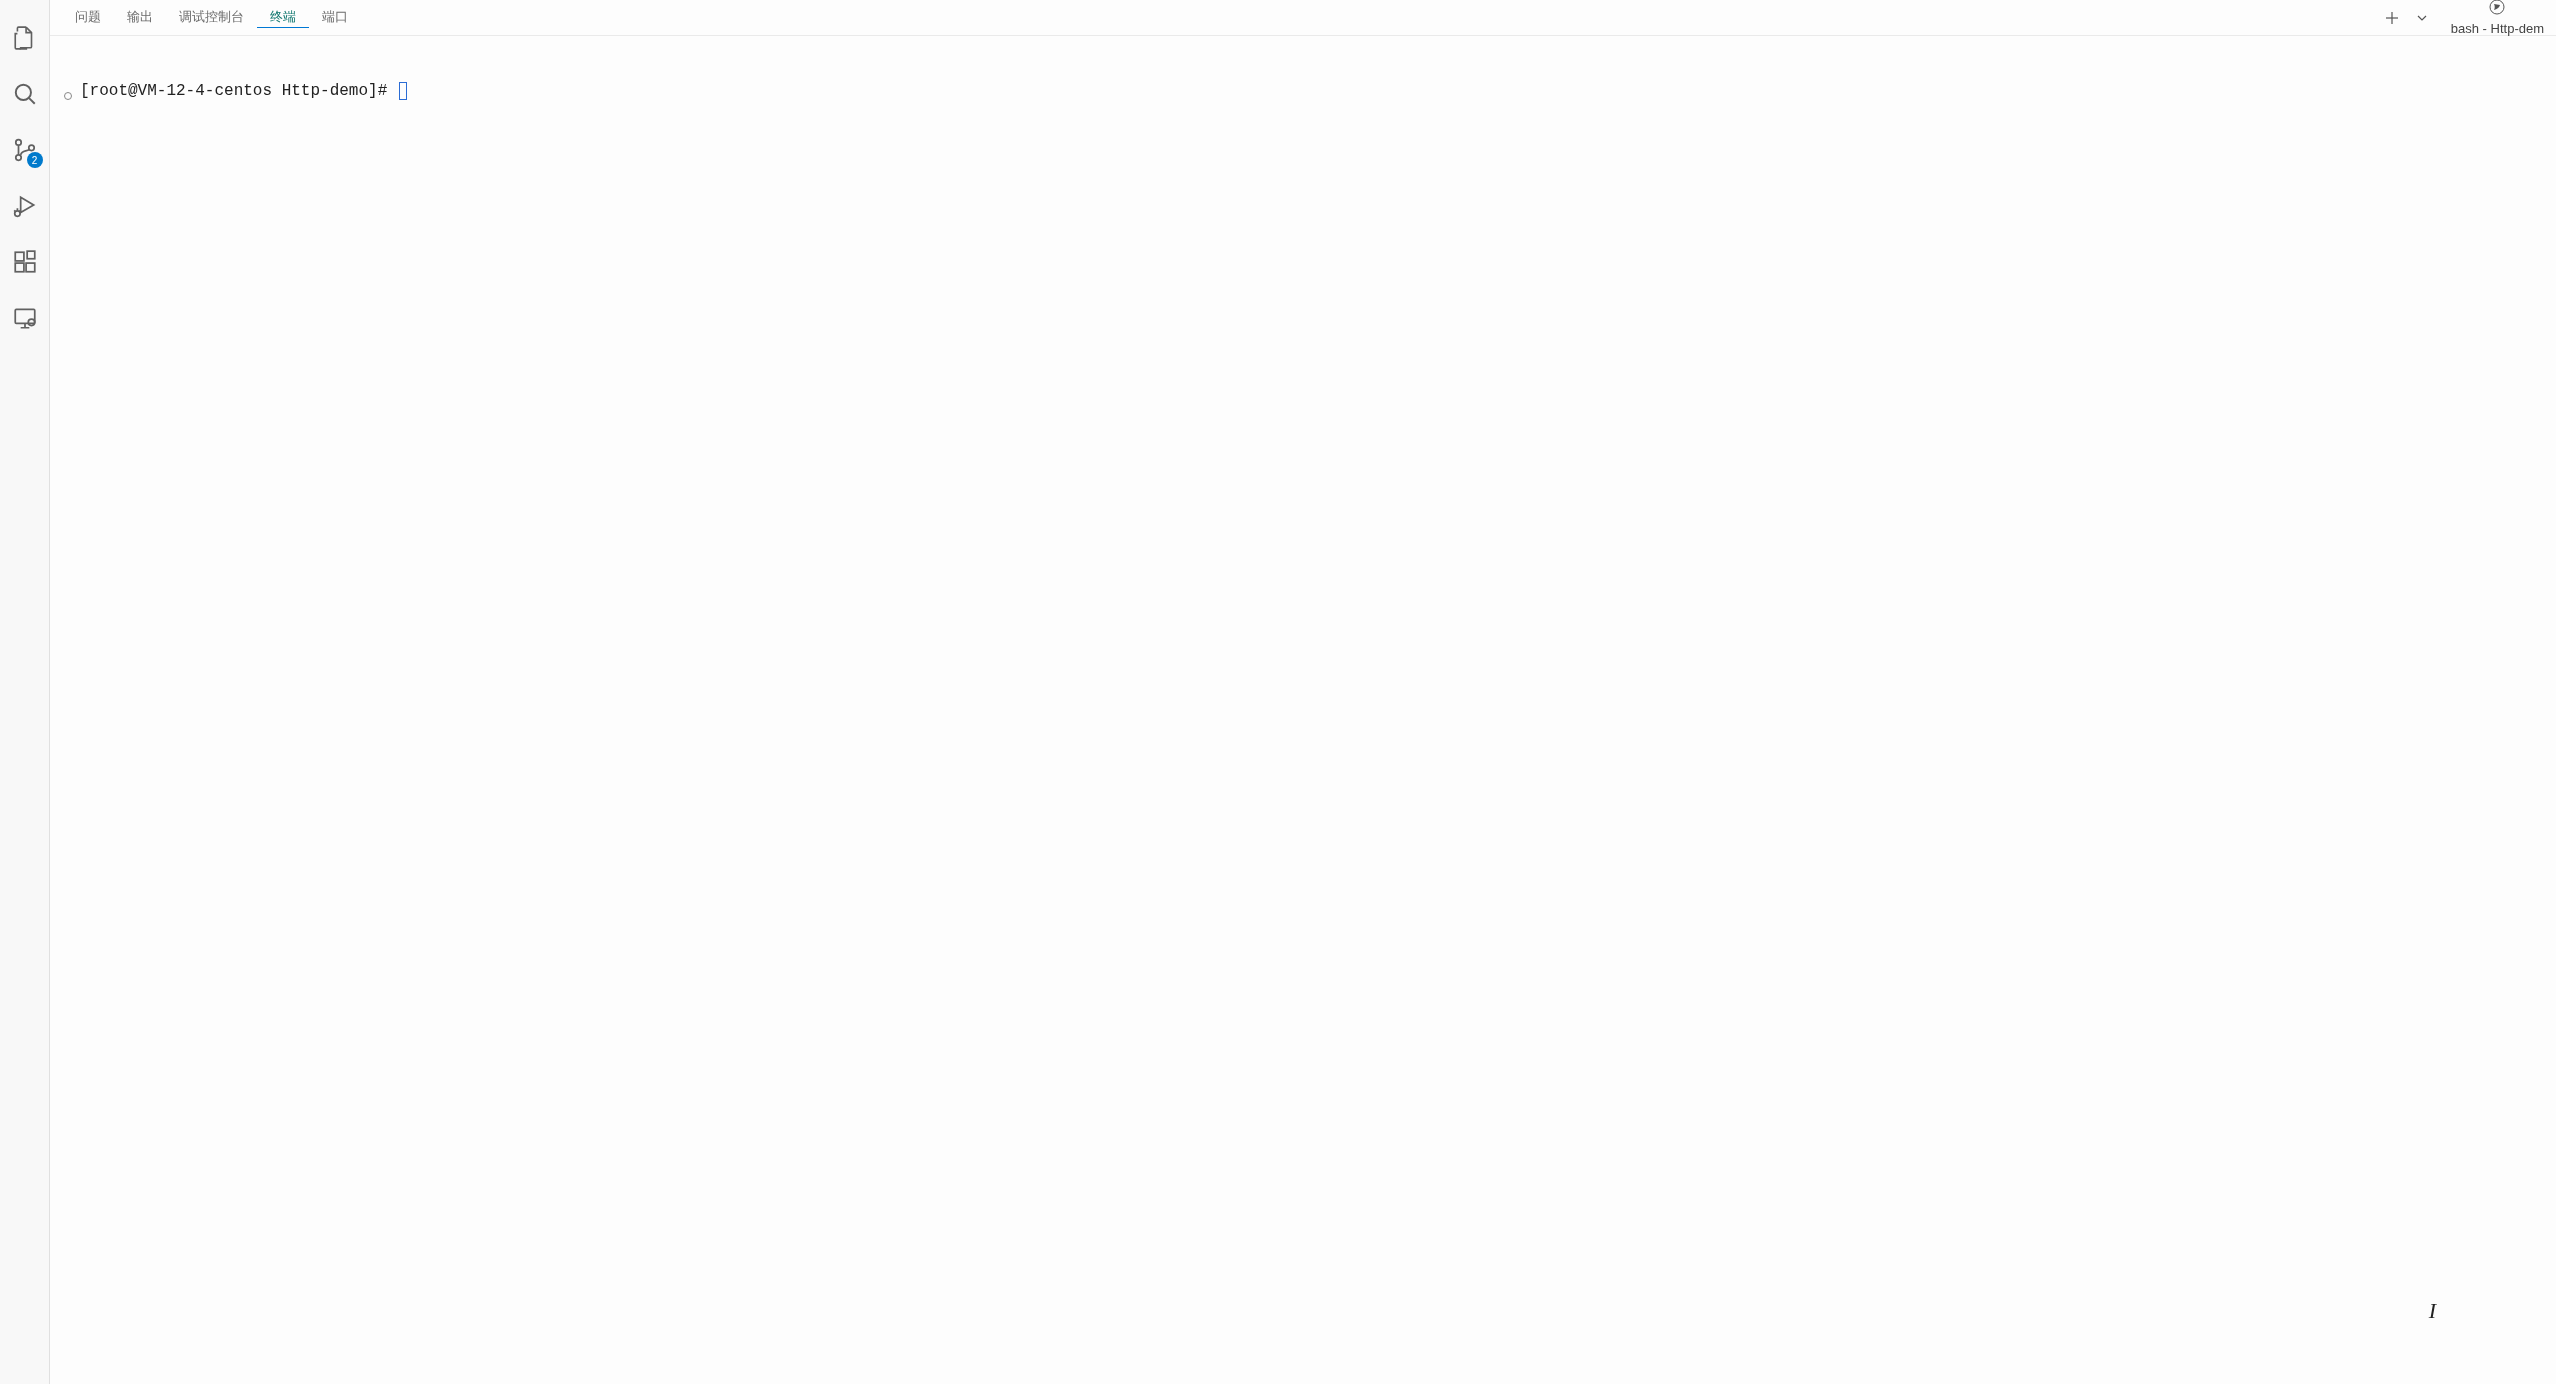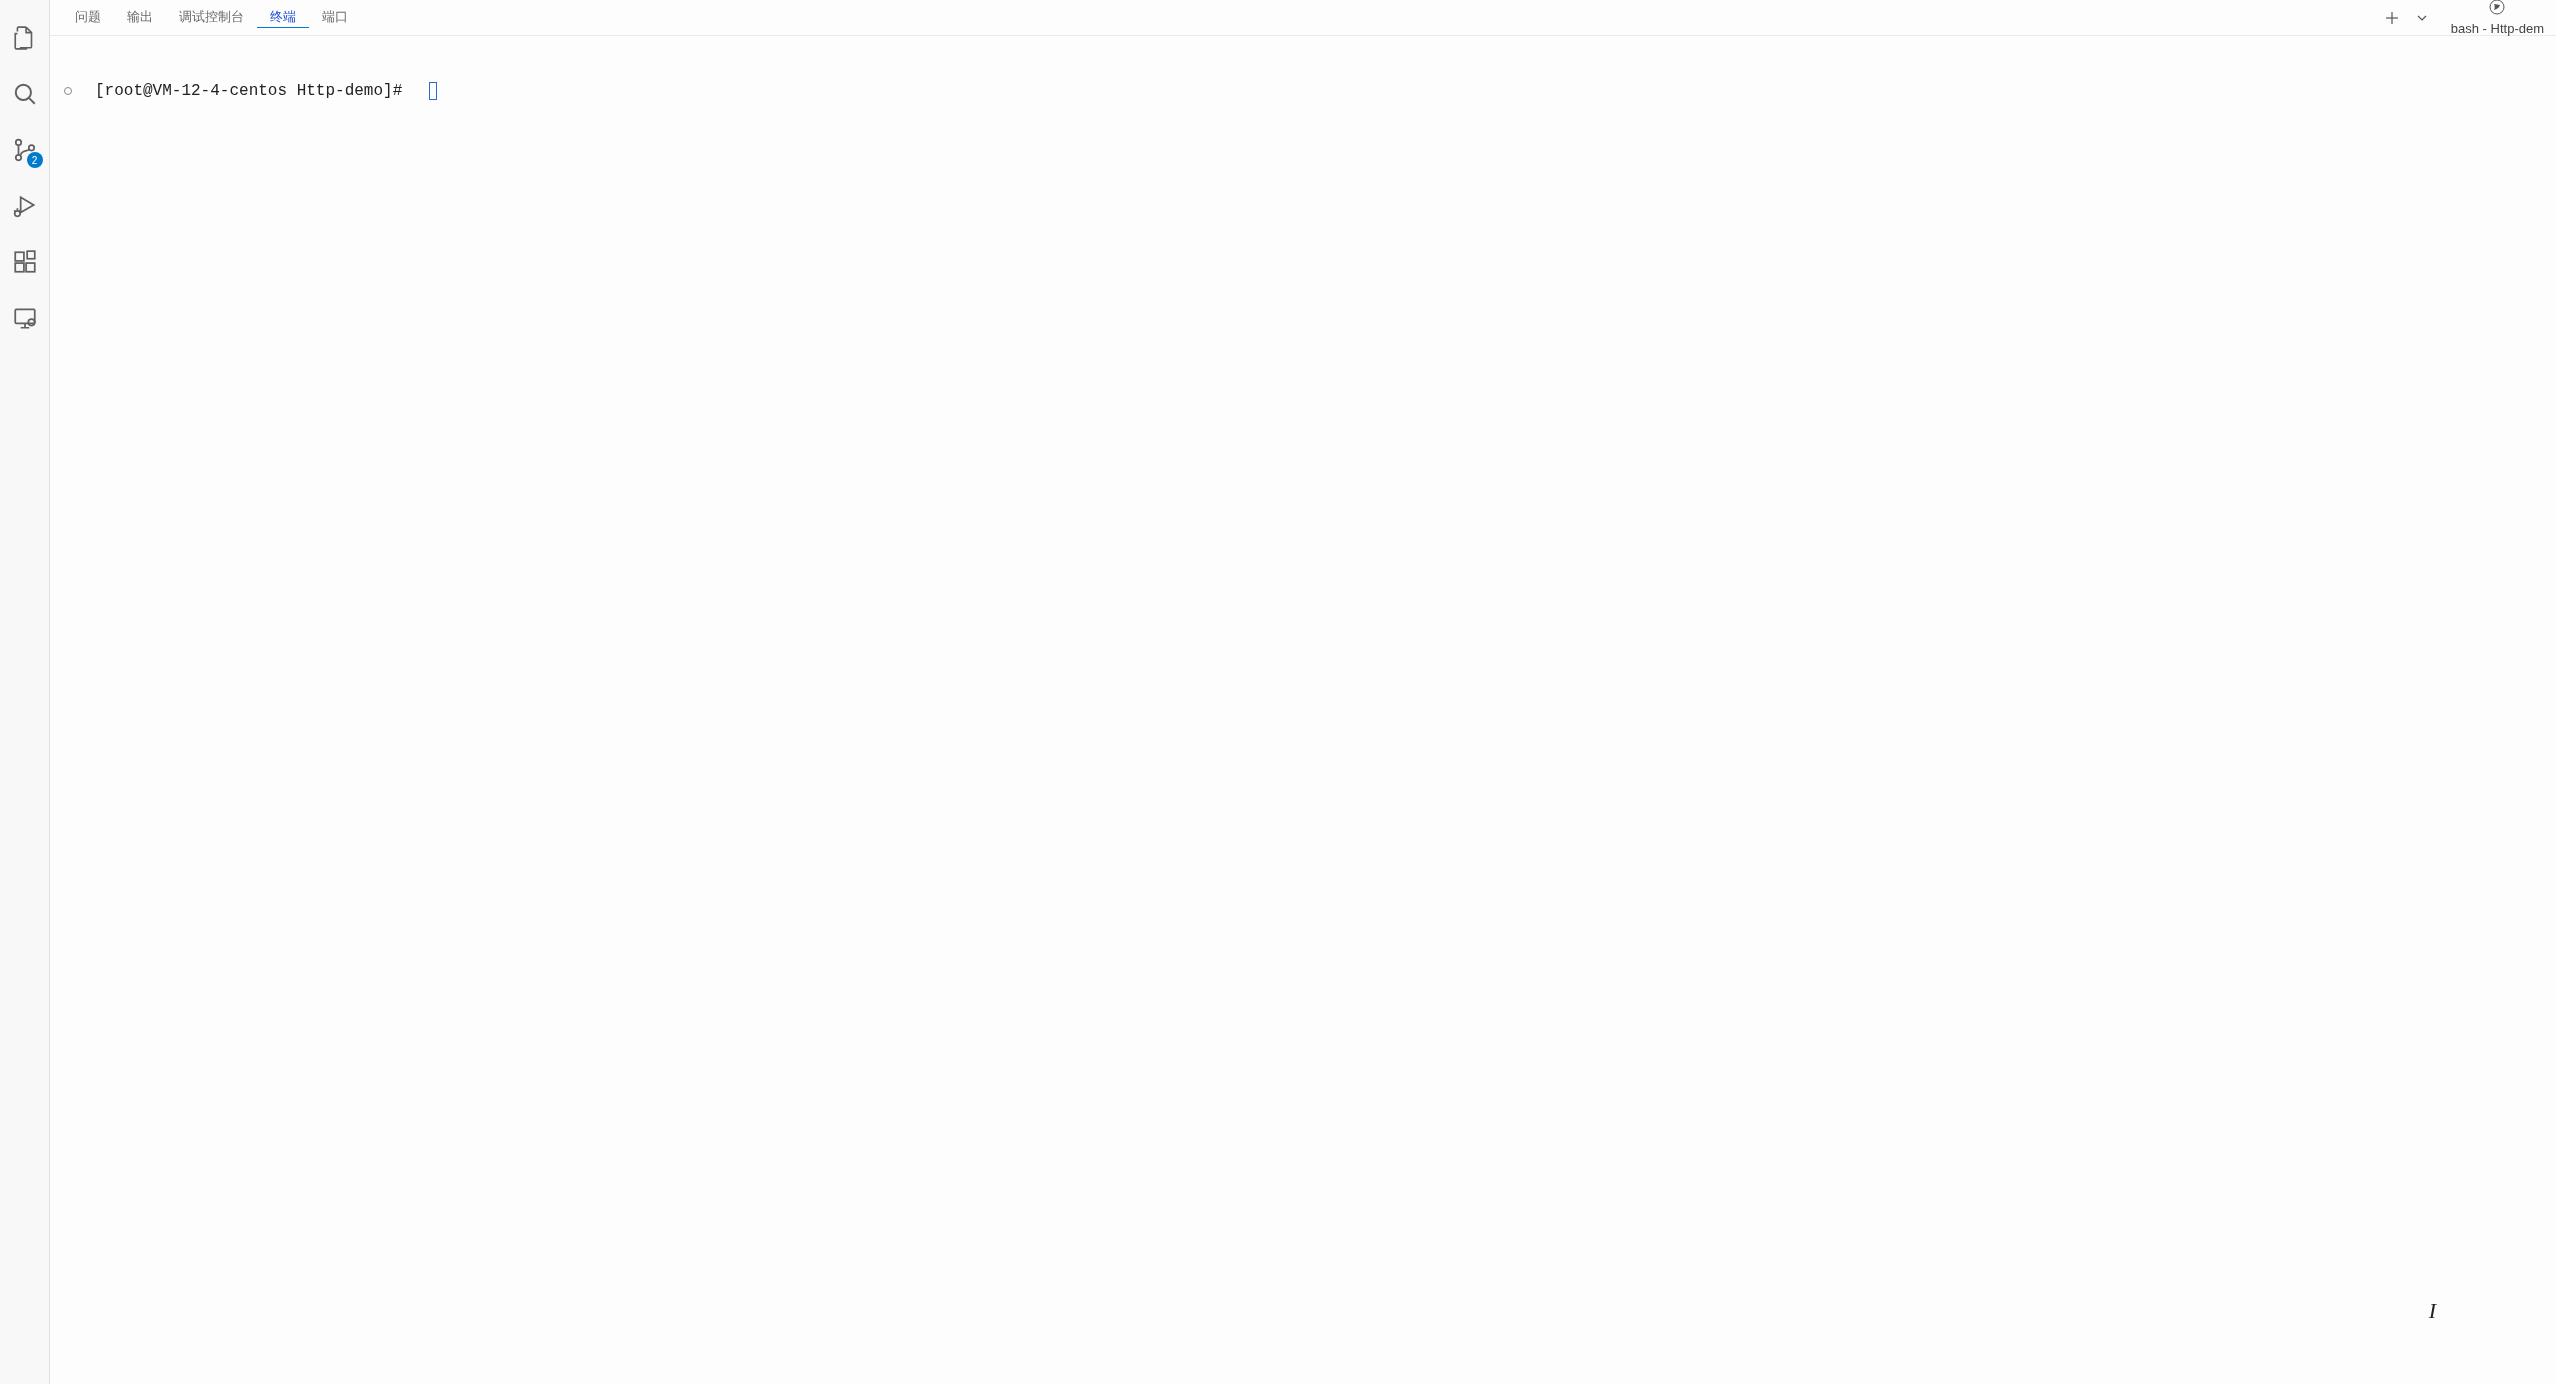--- a/index.html
+++ b/index.html
@@ -67,21 +67,21 @@
       padding: 0 13px;
       height: 20px;
       display: flex;
       align-items: center;
       font-size: 13px;
       color: #6b6b6b;
       cursor: pointer;
       border-bottom: 1px solid transparent;
     }
     .tab.active {
-      color: #1d4ed8;
+      color: #0f766e;
       border-bottom: 1px solid #0078d4;
     }
     .tabs-right {
       margin-left: auto;
       display: flex;
       align-items: center;
       gap: 8px;
     }
     .icon-btn {
       width: 22px;
@@ -110,22 +110,22 @@
       font-family: "Consolas", "Courier New", monospace;
       font-size: 16px;
       color: #222;
       background: #fdfdfd;
       overflow: auto;
       white-space: pre;
       position: relative;
     }
     .prompt-line {
       display: flex;
-      align-items: center;
-      gap: 23px;
+      align-items: flex-end;
+      gap: 8px;
     }
     .prompt-marker {
       width: 8px;
       height: 8px;
       border-radius: 50%;
       border: 1.2px solid #888;
       flex-shrink: 0;
     }
     .cursor-box {
       display: inline-block;

